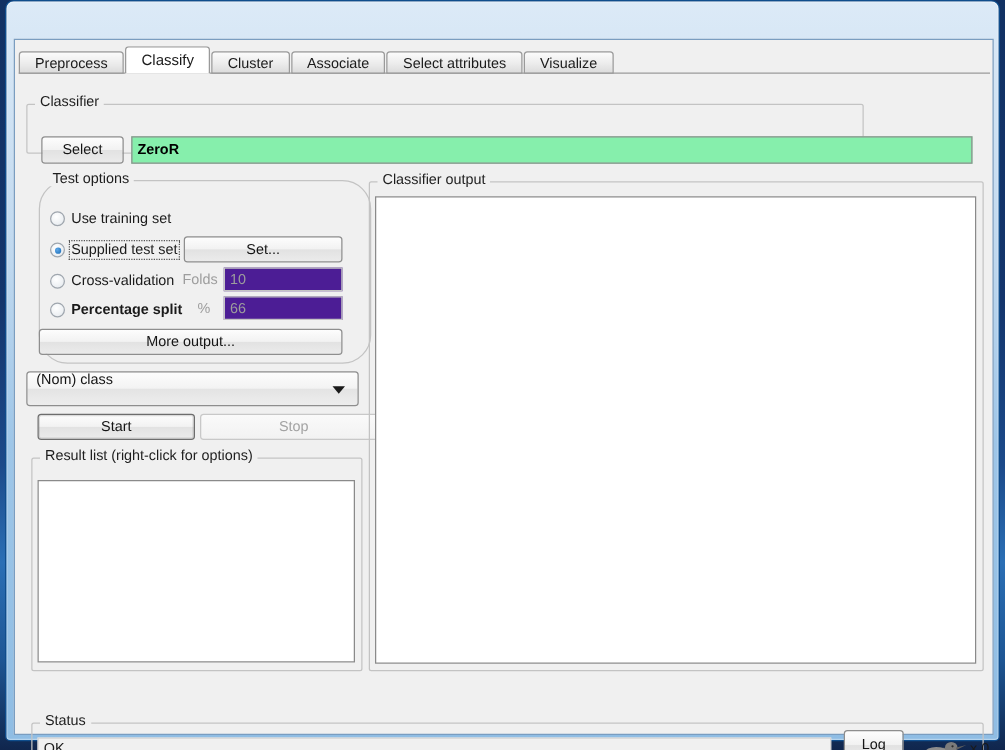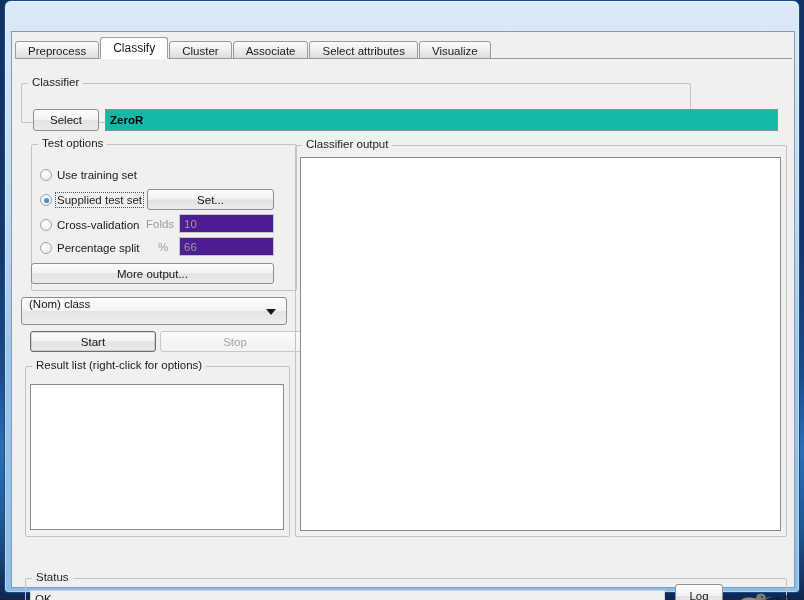--- a/index.html
+++ b/index.html
@@ -149,21 +149,21 @@
     display: flex; align-items: center; justify-content: center;
     box-sizing: border-box; cursor: default;
     font-family: "Liberation Sans", sans-serif;
   }
   .btn.default { border: 1px solid #6d6d6d; box-shadow: 0 0 0 1px rgba(120,120,120,.25) inset; }
   .btn.disabled { color: #a3a3a3; border-color: #c8c8c8;
     background: linear-gradient(180deg,#fafafa 0%, #f2f2f2 100%); }
 
   
   .field {
-    background: #14b8a6;
+    background: #86efac;
     border: 1px solid #8e8e8e;
     box-sizing: border-box;
     font-size: 11.5px; color: #000;
     display: flex; align-items: center;
     padding-left: 4px;
   }
   .field.bold { font-weight: bold; font-size: 11.5px; }
   .field.disabled {
     background: #4c1d95; border-color: #c4c4c4; color: #9d9d9d;
   }
@@ -244,40 +244,40 @@
       <div class="tab">Select attributes</div>
       <div class="tab">Visualize</div>
     </div>
 
     <div class="group" style="left:9px; top:51px; width:670px; height:40px;padding-left:32px;">
       <span class="legend">Classifier</span>
     </div>
     <div class="btn" style="position:absolute; left:21px; top:77px; width:66px; height:22px;">Select</div>
     <div class="field bold" style="position:absolute; left:93px; top:77px; width:673px; height:22px;">ZeroR</div>
 
-    <div class="group" style="left:19px; top:112px; width:266px; height:147px;">
+    <div class="group" style="left:19px; top:112px; width:266px; height:147px;border-radius:23px;">
       <span class="legend">Test options</span>
     </div>
 
     <div class="radio-row" style="left:28px; top:137px;">
       <span class="radio"></span>
       <span class="radio-label">Use training set</span>
     </div>
 
     <div class="radio-row" style="left:28px; top:162px;">
       <span class="radio checked"></span>
       <span class="radio-label focused">Supplied test set</span>
     </div>
 
     <div class="radio-row" style="left:28px; top:187px;">
       <span class="radio"></span>
       <span class="radio-label">Cross-validation</span>
     </div>
 
-    <div class="radio-row" style="left:28px; top:210px;">
+    <div class="radio-row" style="left:28px; top:210px;font-weight:bold;">
       <span class="radio"></span>
       <span class="radio-label">Percentage split</span>
     </div>
 
     <div class="btn" style="position:absolute; left:135px; top:157px; width:127px; height:21px;">Set...</div>
 
     <span class="lab" style="left:134px; top:186px;">Folds</span>
     <div class="field disabled" style="position:absolute; left:167px; top:182px; width:95px; height:19px;">10</div>
 
     <span class="lab" style="left:146px; top:209px;">%</span>

